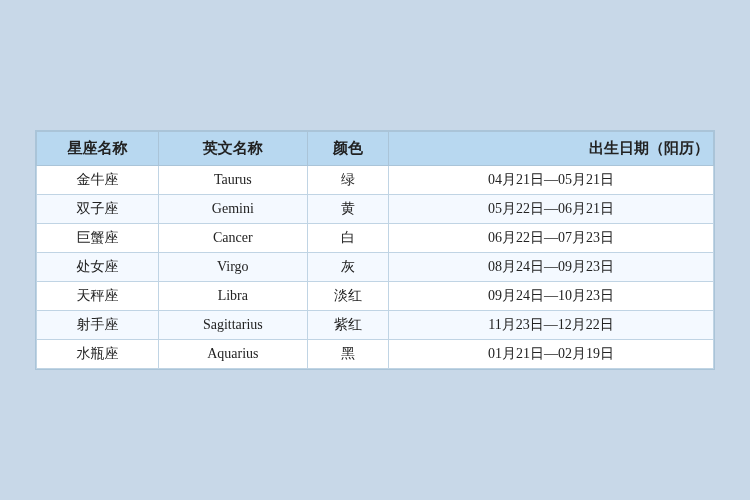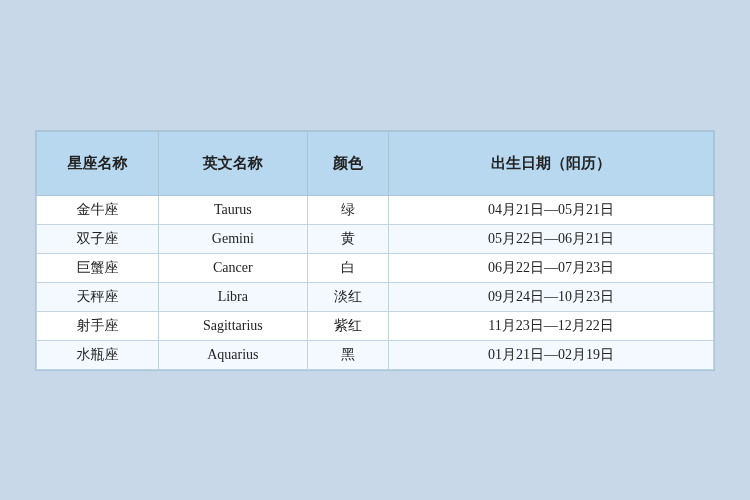--- a/index.html
+++ b/index.html
@@ -19,21 +19,21 @@
     }
     table {
       width: 100%;
       border-collapse: collapse;
     }
     thead tr {
       background-color: #b8d8f0;
     }
     thead th {
       border: 1px solid #aac4d8;
-      padding: 22px 4px;
+      padding: 7px 4px;
       text-align: center;
       font-size: 15px;
       font-weight: bold;
       color: #222;
     }
     tbody tr {
       background-color: #ffffff;
     }
     tbody tr:nth-child(even) {
       background-color: #f4f9ff;
@@ -41,21 +41,21 @@
     tbody td {
       border: 1px solid #c0d4e4;
       padding: 5px 4px;
       text-align: center;
       font-size: 14px;
       color: #222;
     }
     .col-chinese { width: 18%; }
     .col-english { width: 22%; }
     .col-color   { width: 12%; text-align: center; }
-    .col-date    { width: 48%; }
+    .col-date    { width: 48%; text-align: right; }
   </style>
 </head>
 <body>
 
 <div class="table-wrapper">
   <table>
     <thead>
       <tr>
         <th class="col-chinese">星座名称</th>
         <th class="col-english">英文名称</th>
@@ -76,20 +76,26 @@
           <td>黄</td>
           <td>05月22日—06月21日</td>
         </tr>
         <tr>
           <td>巨蟹座</td>
           <td>Cancer</td>
           <td>白</td>
           <td>06月22日—07月23日</td>
         </tr>
         <tr>
+          <td>处女座</td>
+          <td>Virgo</td>
+          <td>灰</td>
+          <td>08月24日—09月23日</td>
+        </tr>
+        <tr>
           <td>天秤座</td>
           <td>Libra</td>
           <td>淡红</td>
           <td>09月24日—10月23日</td>
         </tr>
         <tr>
           <td>射手座</td>
           <td>Sagittarius</td>
           <td>紫红</td>
           <td>11月23日—12月22日</td>

